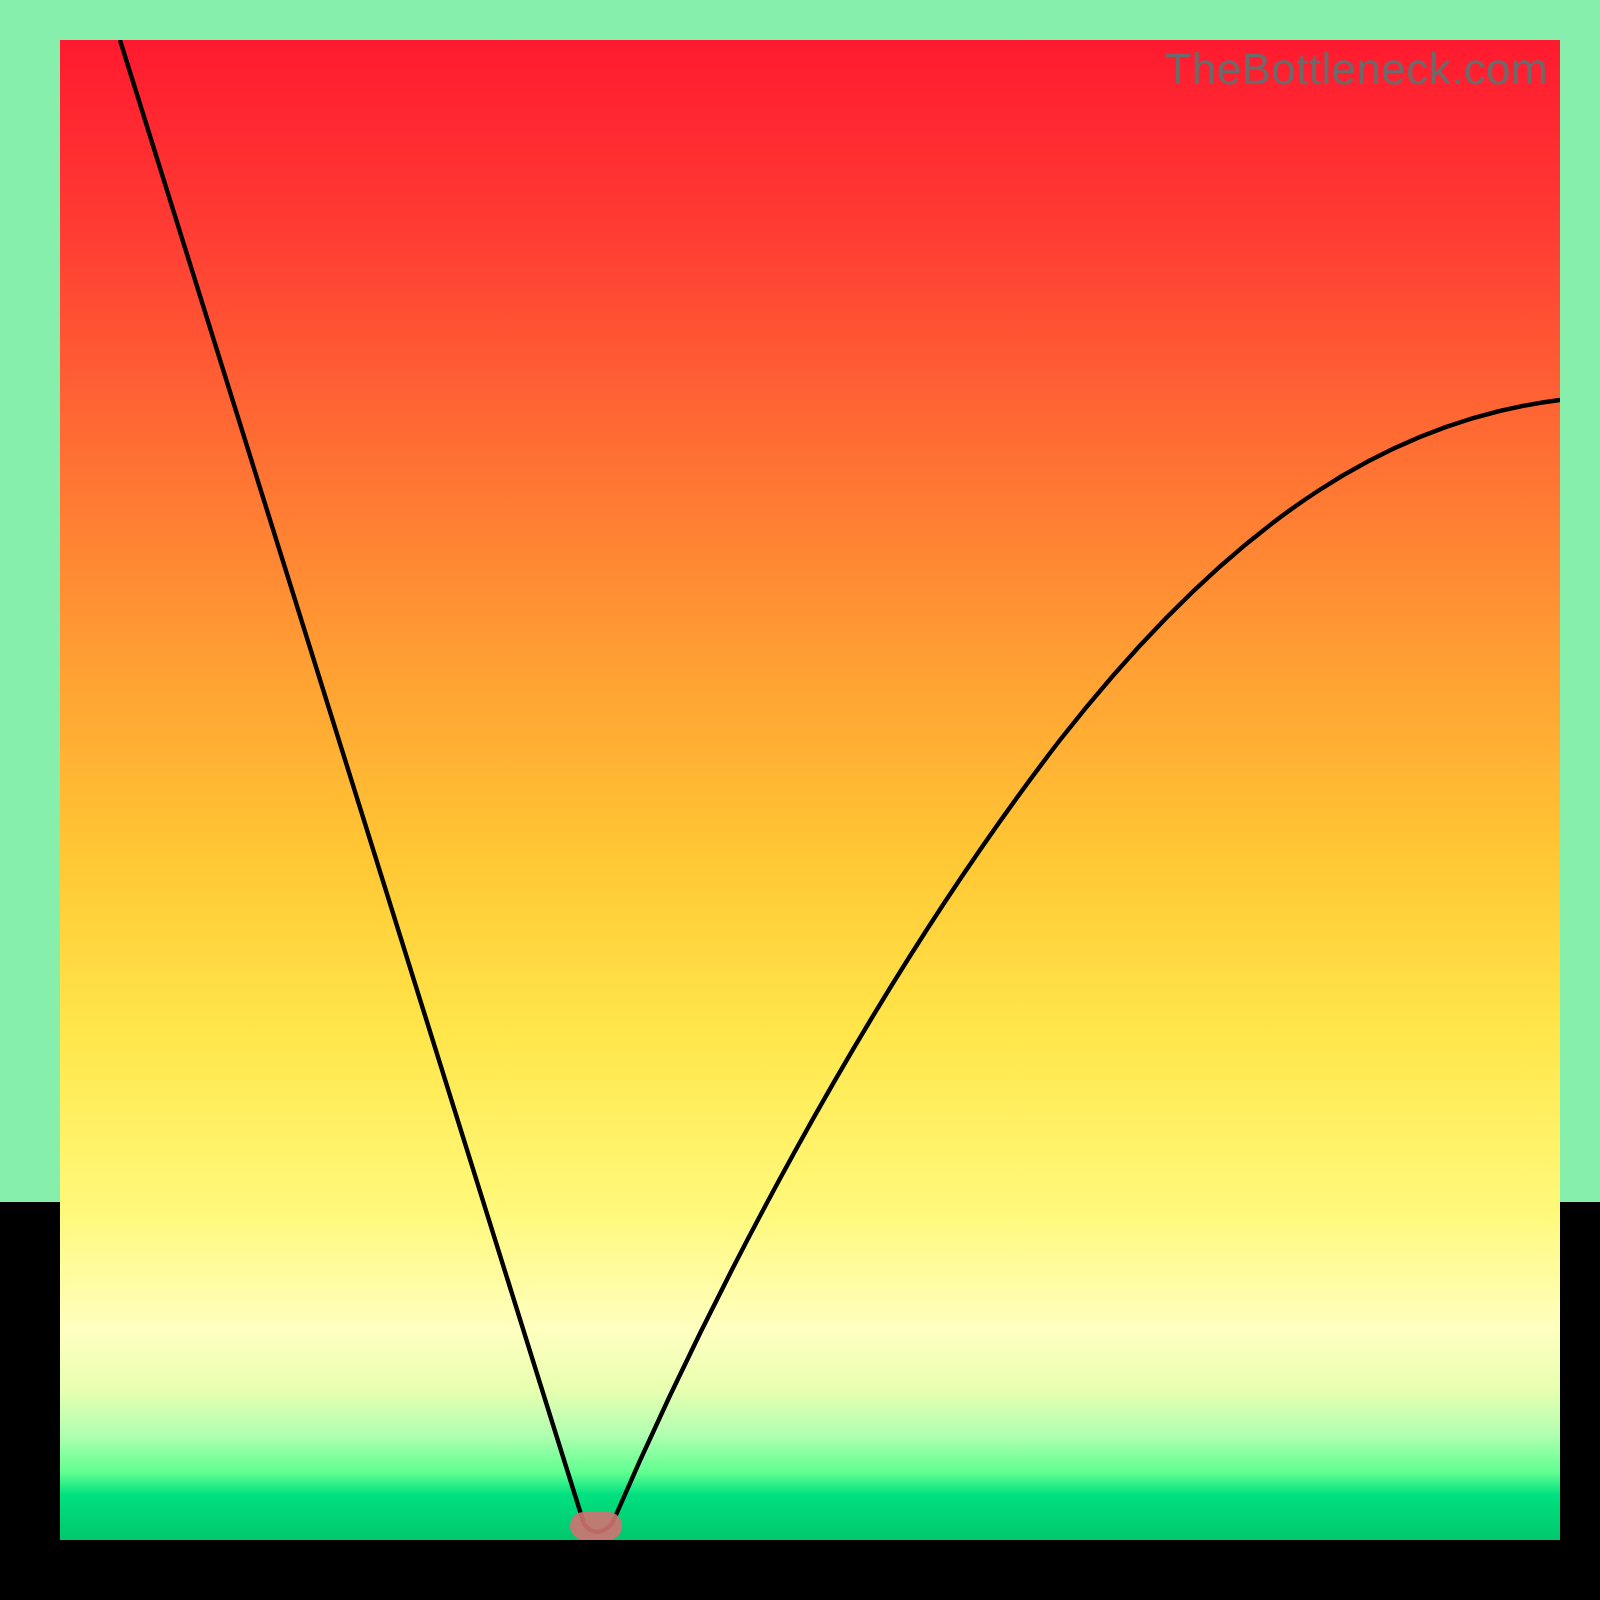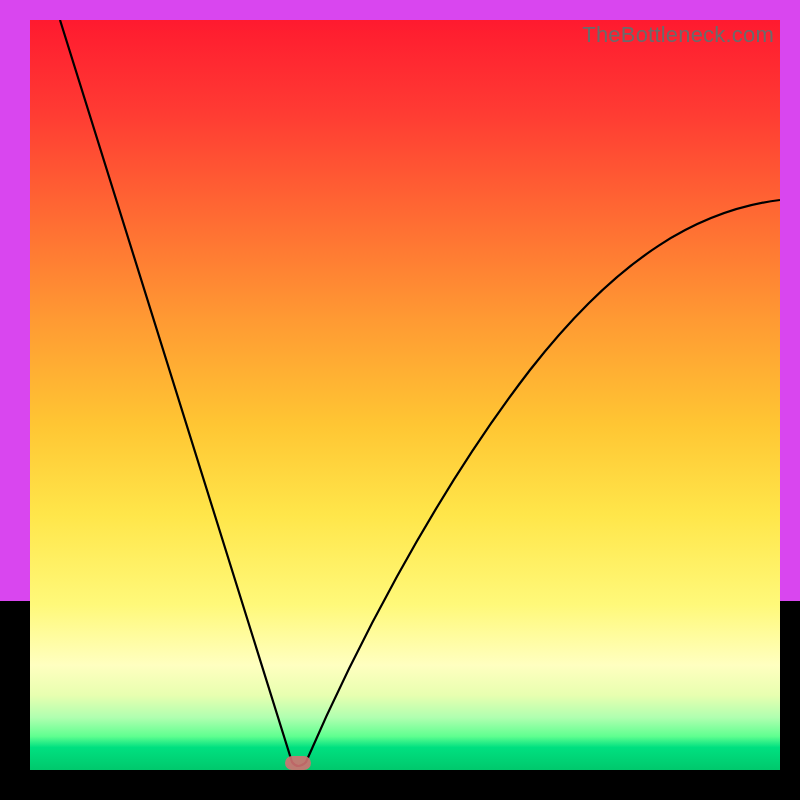--- a/index.html
+++ b/index.html
@@ -8,21 +8,21 @@
     width: 800px;
     height: 800px;
     overflow: hidden;
     background: #000;
     font-family: Arial, Helvetica, sans-serif;
   }
   .frame {
     position: relative;
     width: 800px;
     height: 601px;
-    background: #d946ef;
+    background: #86efac;
   }
   .plot {
     position: absolute;
     left: 30px;
     top: 20px;
     width: 750px;
     height: 750px;
     background: linear-gradient(to bottom,
       #ff1a2f 0%,
       #ff3a33 12%,

